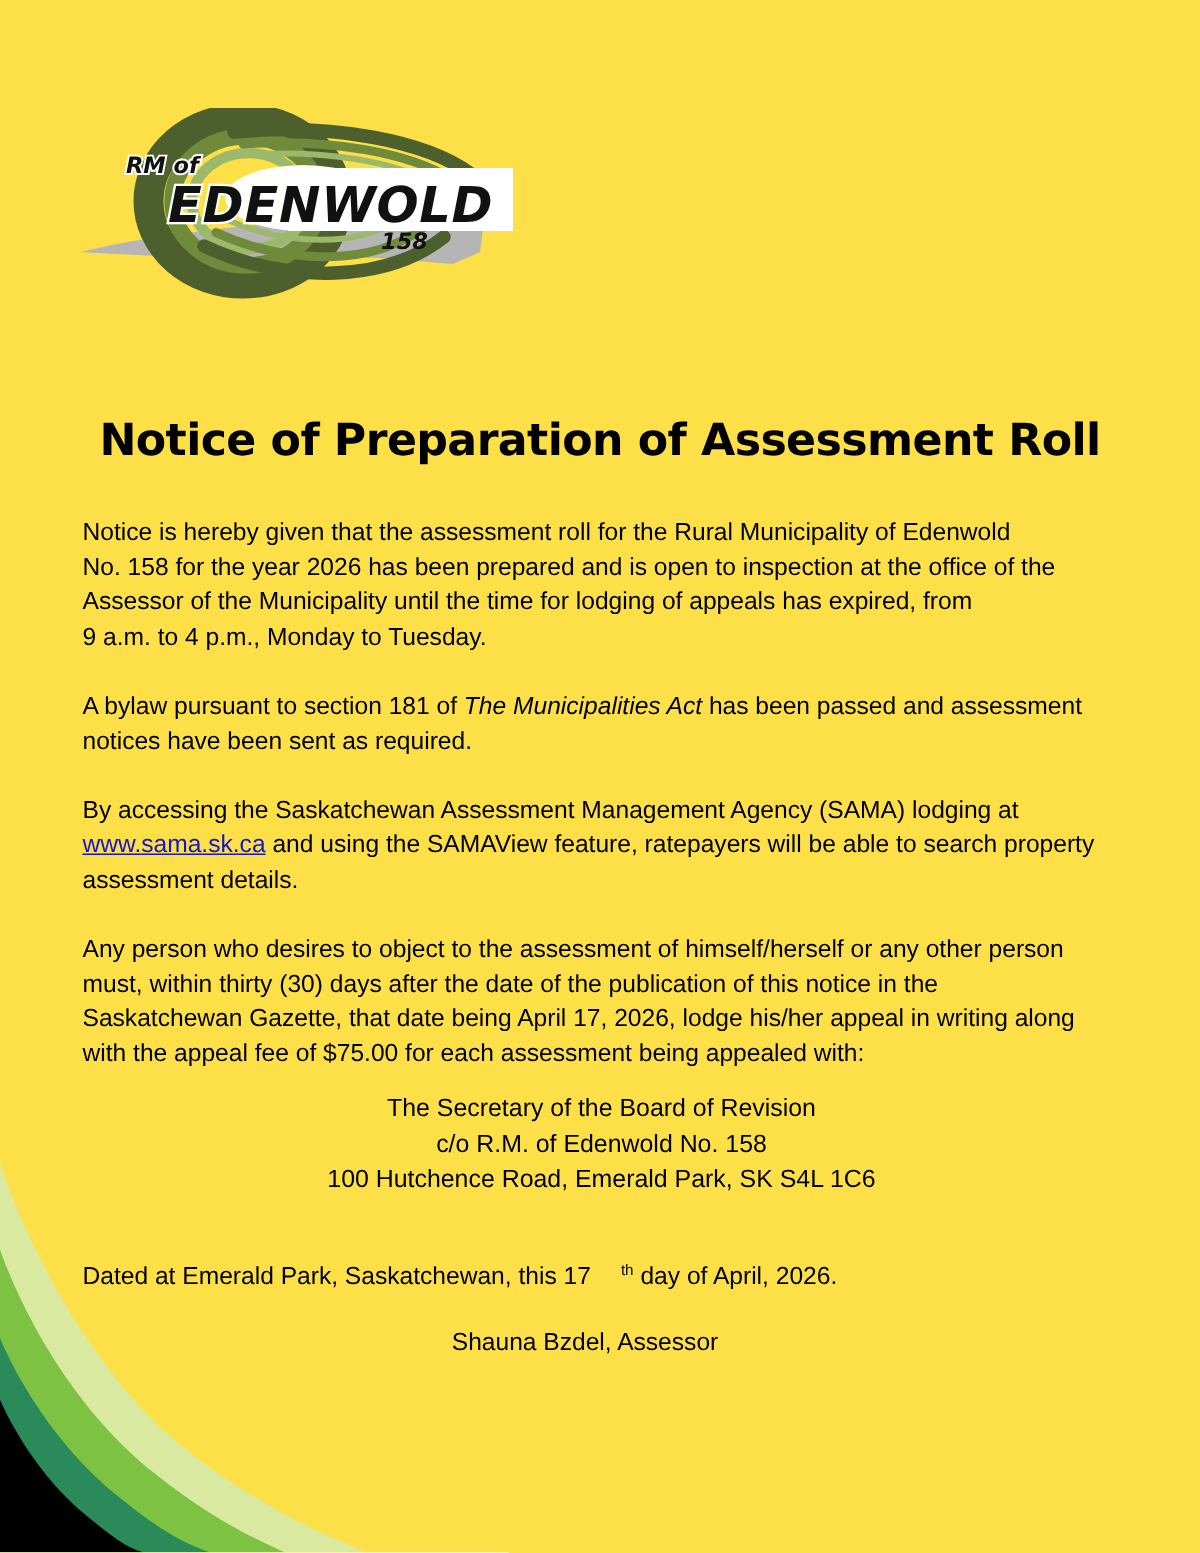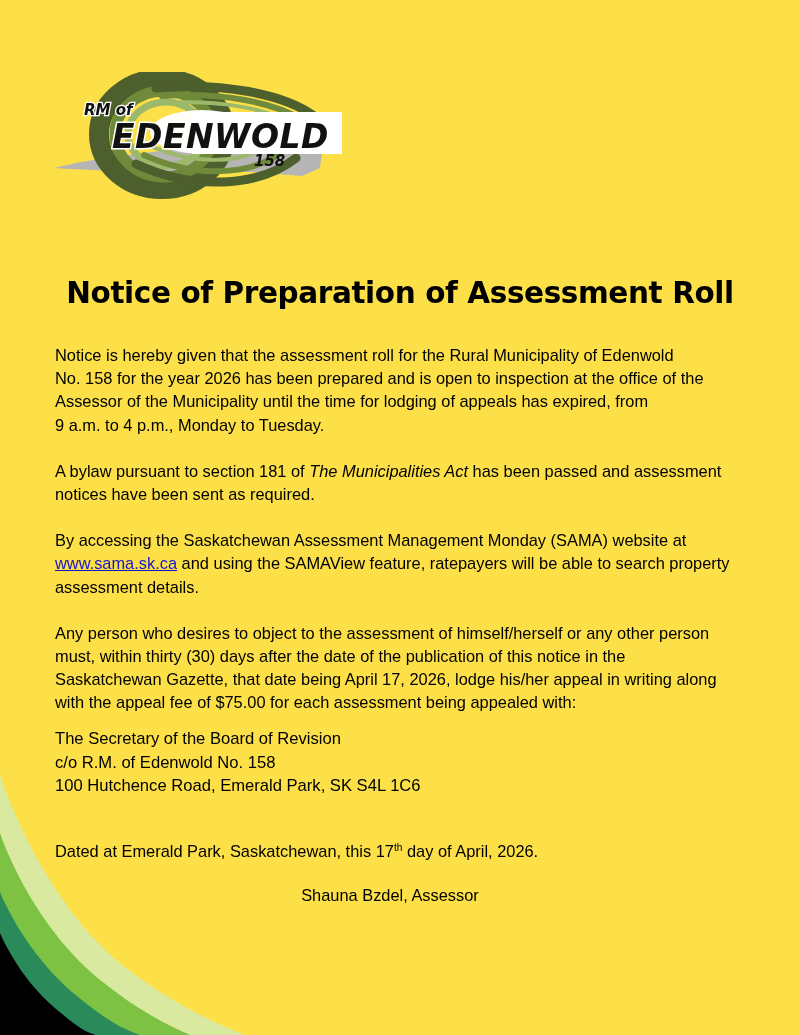--- a/index.html
+++ b/index.html
@@ -79,36 +79,36 @@
   .weblink {
     color: #1414d2;
     text-decoration: underline;
   }
 
   #address-block {
     position: absolute;
     left: 55px;
     top: 727px;
     width: 692px;
-    text-align: left;
+    text-align: center;
     font-family: "Liberation Sans", sans-serif;
     font-size: 16.6px;
     line-height: 23.5px;
   }
   #address-block div { white-space: nowrap; }
 
   #dated-line {
     position: absolute;
     left: 55px;
     top: 840px;
     font-family: "Liberation Sans", sans-serif;
     font-size: 16.4px;
     line-height: 23px;
   }
-  sup { font-size: 0.62em; vertical-align: super; line-height: 0; }
+  sup { font-size: 0.62em; vertical-align: super; line-height: 0; margin-left: 20px; }
 
   #signature-line {
     position: absolute;
     left: 55px;
     top: 884px;
     width: 670px;
     text-align: center;
     font-family: "Liberation Sans", sans-serif;
     font-size: 16.4px;
     line-height: 23px;
@@ -160,21 +160,21 @@
   <div id="content">
 
     <p class="para para-1">Notice is hereby given that the assessment roll for the Rural Municipality of Edenwold
 No. 158 for the year 2026 has been prepared and is open to inspection at the office of the
 Assessor of the Municipality until the time for lodging of appeals has expired, from
 9 a.m. to 4 p.m., Monday to Tuesday.</p>
 
     <p class="para para-2"><span>A bylaw pursuant to section 181 of </span><span class="italic-title">The Municipalities Act</span><span> has been passed and assessment
 notices have been sent as required.</span></p>
 
-    <p class="para para-3"><span>By accessing the Saskatchewan Assessment Management Monday (SAMA) website at
+    <p class="para para-3"><span>By accessing the Saskatchewan Assessment Management Agency (SAMA) lodging at
 </span><a href="#" class="weblink">www.sama.sk.ca</a><span> and using the SAMAView feature, ratepayers will be able to search property
 assessment details.</span></p>
 
     <p class="para para-4">Any person who desires to object to the assessment of himself/herself or any other person
 must, within thirty (30) days after the date of the publication of this notice in the
 Saskatchewan Gazette, that date being April 17, 2026, lodge his/her appeal in writing along
 with the appeal fee of $75.00 for each assessment being appealed with:</p>
   </div>
 
   <div id="address-block">

